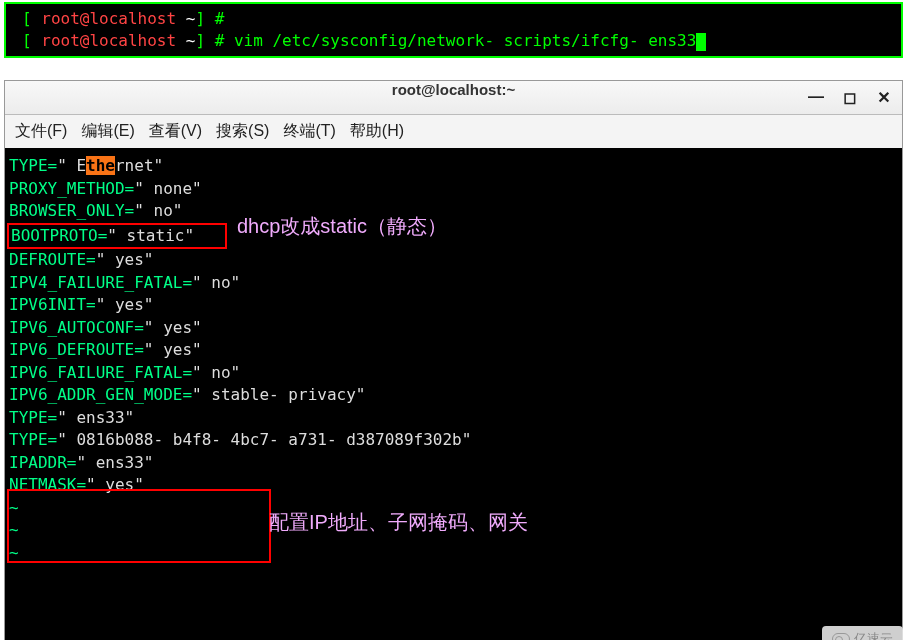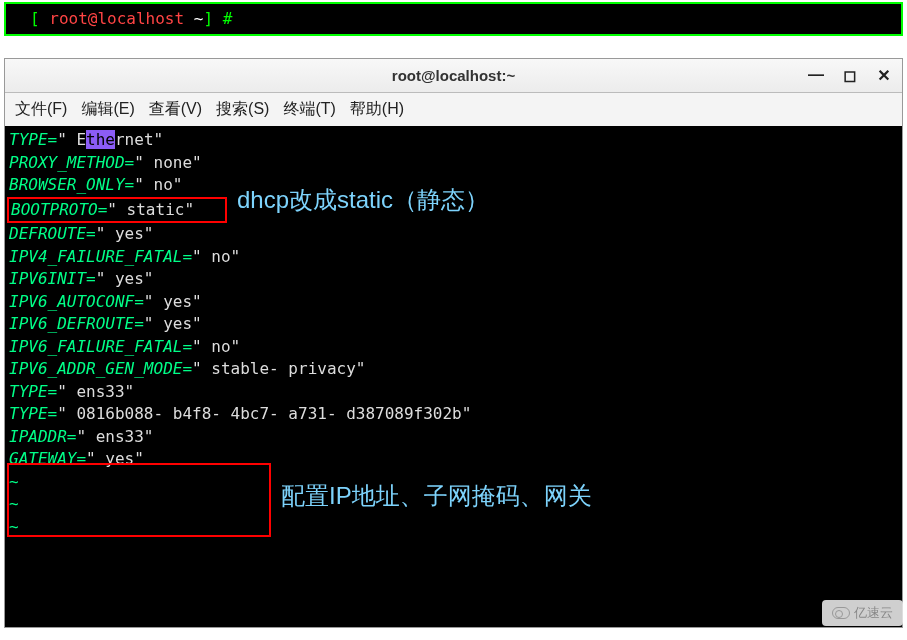--- a/index.html
+++ b/index.html
@@ -9,21 +9,21 @@
     }
     body {
       font-family: "DejaVu Sans Mono", Consolas, monospace;
       background: #fff;
       width: 907px;
       position: relative;
     }
     .top-terminal {
       background: #000;
       border: 2px solid #00ff00;
-      padding: 4px 24px;
+      padding: 4px 16px;
       font-size: 16px;
       line-height: 22px;
       margin: 2px 4px;
     }
     .prompt-line {
       white-space: pre;
     }
     .prompt-bracket { color: #00ff00; }
     .prompt-text { color: #ff4444; }
     .prompt-white { color: #fff; }
@@ -38,21 +38,21 @@
 
     .gap { height: 20px; background: #fff; }
 
     .window {
       background: #fff;
       border: 1px solid #999;
       margin: 0 4px;
     }
     .titlebar {
       display: flex;
-      align-items: center;
+      align-items: flex-start;
       justify-content: center;
       position: relative;
       height: 34px;
       background: linear-gradient(#f8f8f8, #ececec);
       border-bottom: 1px solid #bbb;
     }
     .titlebar-title {
       font-weight: bold;
       font-size: 15px;
       font-family: sans-serif;
@@ -79,51 +79,52 @@
     }
 
     .menubar {
       display: flex;
       gap: 14px;
       padding: 6px 10px;
       font-size: 16px;
       font-family: sans-serif;
       color: #222;
       background: #f4f4f4;
-      border-bottom: 1px solid #000000;
+      border-bottom: 5px solid #000000;
     }
     .menu-item { cursor: pointer; }
 
     .editor {
       background: #000;
       padding: 2px 4px;
       font-size: 16px;
       line-height: 22.5px;
       min-height: 500px;
       position: relative;
     }
     .cfg-line {
       white-space: pre;
     }
-    .key { color: #00ff88; font-style: italic; }
+    .key { color: #00ff88; }
     .val { color: #dddddd; }
 
     .hl-yellow {
-      background: #8b5cf6;
+      background: #f97316;
       color: #000;
+      font-weight: bold;
     }
     .box-red {
       border: 2px solid #ff0000;
       display: inline-block;
       padding: 0 2px;
       margin-left: -2px;
     }
     .annot-red {
-      color: #7dd3fc;
-      font-size: 24px;
+      color: #f0abfc;
+      font-size: 20px;
       font-family: "Microsoft YaHei", sans-serif;
       position: absolute;
     }
     .box-red-group {
       border: 2px solid #ff0000;
       position: absolute;
     }
     .tilde { color: #00ff88; }
 
     .watermark {
@@ -155,20 +156,21 @@
       width: 6px; height: 6px;
       border: 1px solid #999;
       border-radius: 4px;
     }
   </style>
 </head>
 <body>
 
 <div class="top-terminal">
   <div class="prompt-line"><span class="prompt-bracket">[</span><span class="prompt-text"> root@localhost </span><span class="prompt-white">~</span><span class="prompt-bracket">] #</span></div>
+  <div class="prompt-line"><span class="prompt-bracket">[</span><span class="prompt-text"> root@localhost </span><span class="prompt-white">~</span><span class="prompt-bracket">] # </span><span class="prompt-cmd">vim /etc/sysconfig/network- scripts/ifcfg- ens33</span><span class="cursor-block"></span></div>
 </div>
 
 <div class="gap"></div>
 
 <div class="window">
   <div class="titlebar">
     <div class="titlebar-title">root@localhost:~</div>
     <div class="titlebar-controls">
       <div class="tbtn">—</div>
       <div class="tbtn">◻</div>
@@ -196,25 +198,25 @@
     <div class="cfg-line"><span class="key">DEFROUTE=</span><span class="val">" yes"</span></div>
     <div class="cfg-line"><span class="key">IPV4_FAILURE_FATAL=</span><span class="val">" no"</span></div>
     <div class="cfg-line"><span class="key">IPV6INIT=</span><span class="val">" yes"</span></div>
     <div class="cfg-line"><span class="key">IPV6_AUTOCONF=</span><span class="val">" yes"</span></div>
     <div class="cfg-line"><span class="key">IPV6_DEFROUTE=</span><span class="val">" yes"</span></div>
     <div class="cfg-line"><span class="key">IPV6_FAILURE_FATAL=</span><span class="val">" no"</span></div>
     <div class="cfg-line"><span class="key">IPV6_ADDR_GEN_MODE=</span><span class="val">" stable- privacy"</span></div>
     <div class="cfg-line"><span class="key">TYPE=</span><span class="val">" ens33"</span></div>
     <div class="cfg-line"><span class="key">TYPE=</span><span class="val">" 0816b088- b4f8- 4bc7- a731- d387089f302b"</span></div>
     <div class="cfg-line"><span class="key">IPADDR=</span><span class="val">" ens33"</span></div>
-    <div class="cfg-line"><span class="key">GATEWAY=</span><span class="val">" yes"</span></div>
+    <div class="cfg-line"><span class="key">NETMASK=</span><span class="val">" yes"</span></div>
 
 
     <div class="box-red-group" style="left:2px; top:336px; width:264px; height:74px;"></div>
-    <div class="annot-red" style="left:276px; top:358px;">配置IP地址、子网掩码、网关</div>
+    <div class="annot-red" style="left:264px; top:358px;">配置IP地址、子网掩码、网关</div>
 
     <div class="cfg-line tilde">~</div>
     <div class="cfg-line tilde">~</div>
     <div class="cfg-line tilde">~</div>
   </div>
 </div>
 
 <div class="watermark">
   <span class="watermark-icon"></span>
   <span>亿速云</span>

